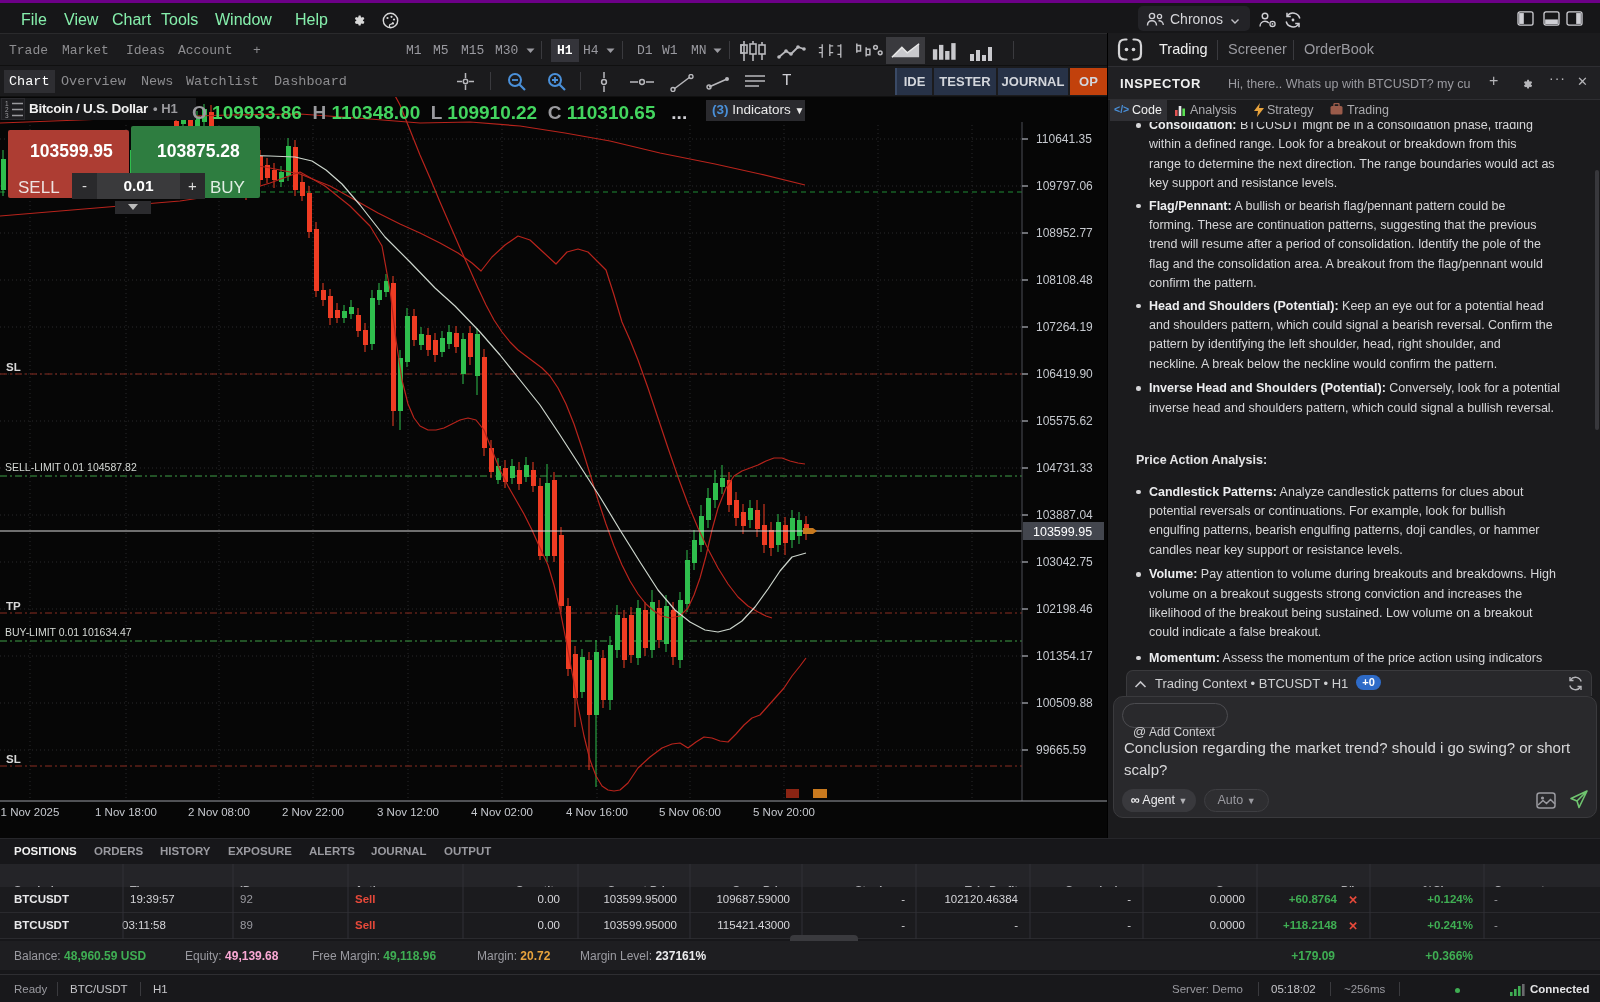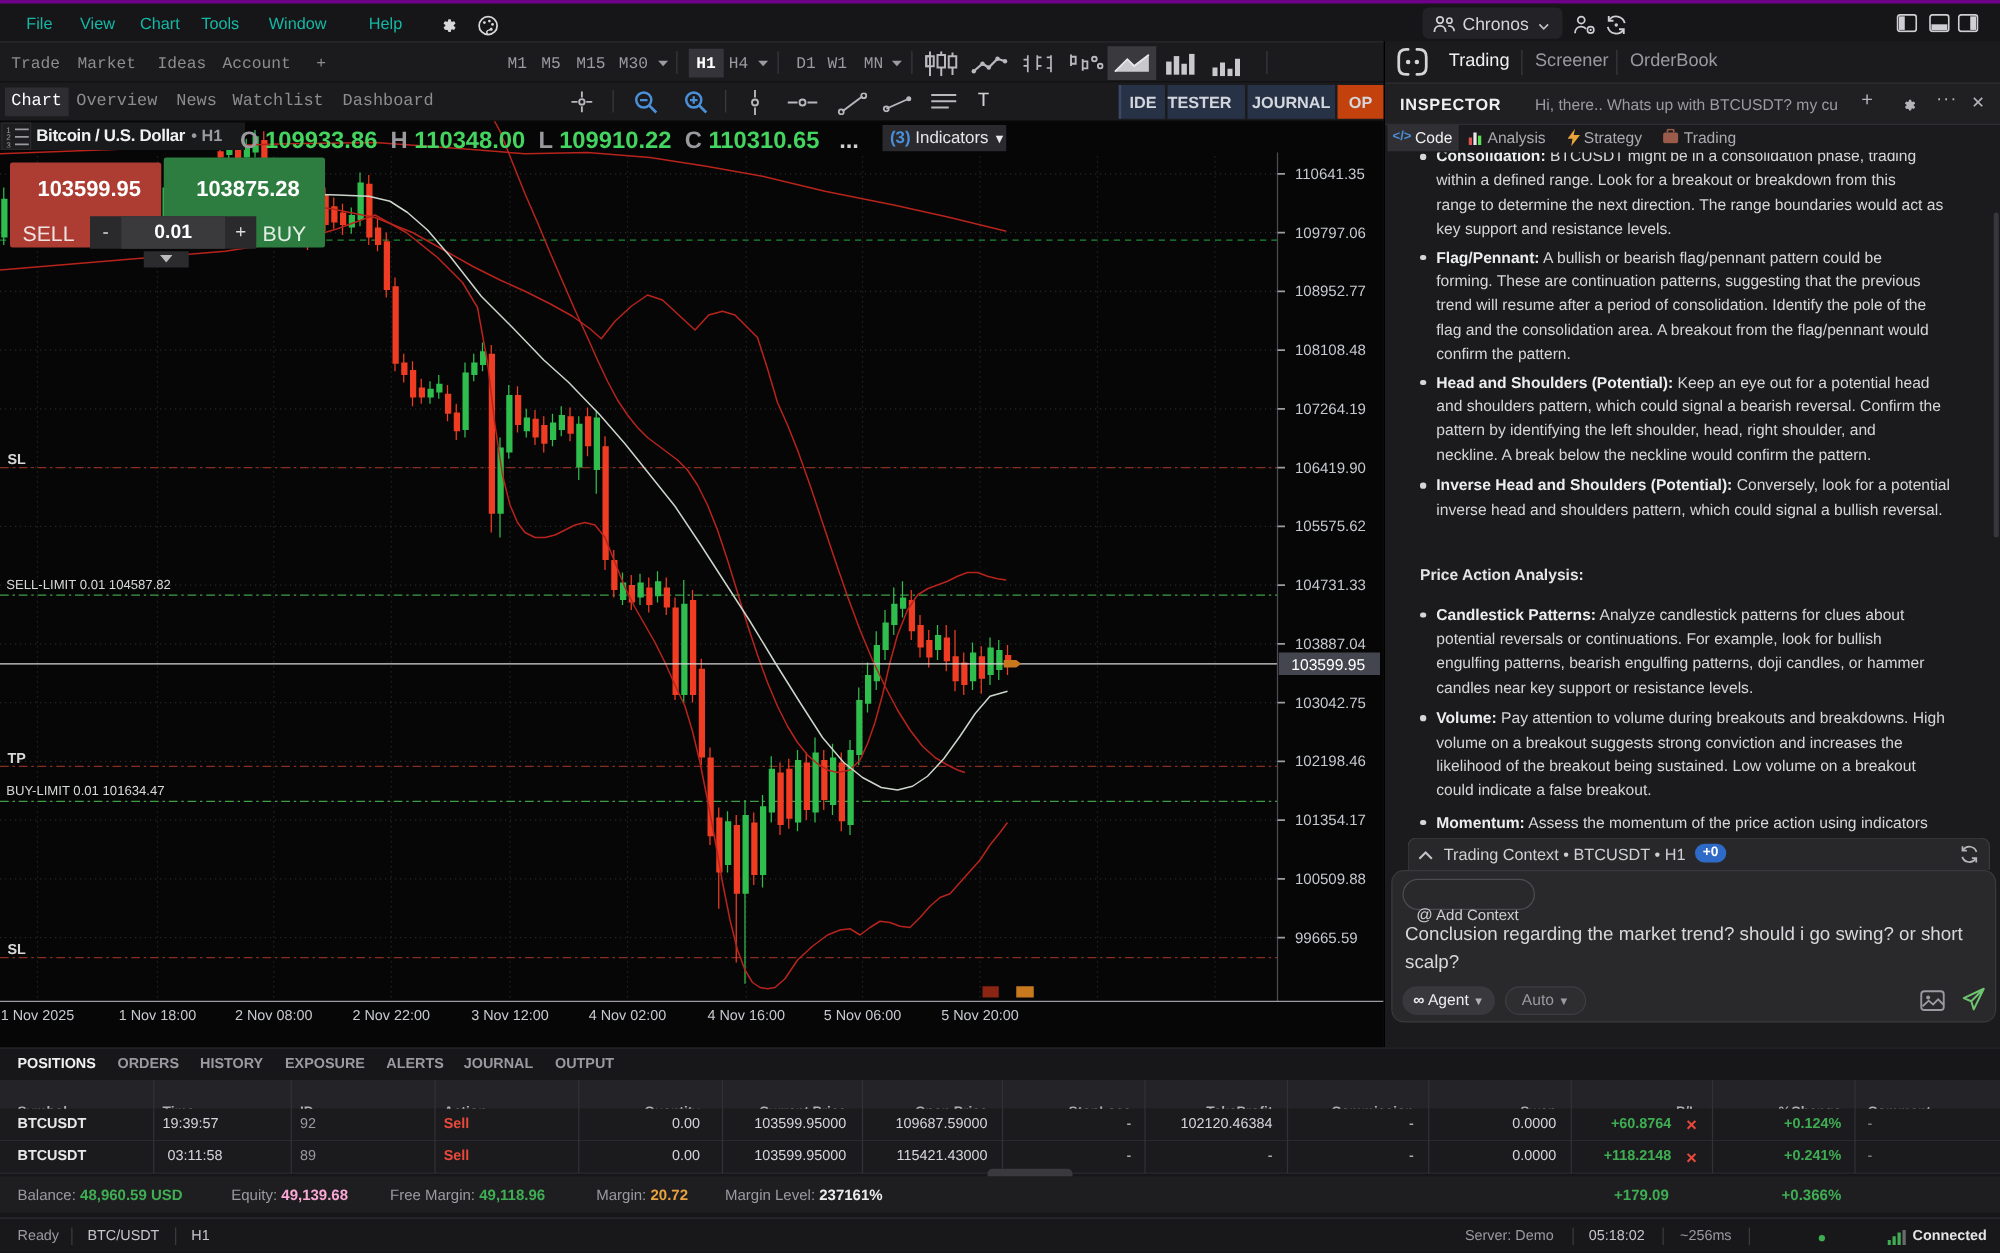--- a/index.html
+++ b/index.html
@@ -5,21 +5,21 @@
 * { margin:0; padding:0; box-sizing:border-box; }
 html,body { width:1600px; height:1002px; background:#131315; overflow:hidden; }
 body { font-family:"Liberation Sans", sans-serif; position:relative; color:#ddd; }
 .abs { position:absolute; }
 
 
 #purple { position:absolute; left:0; top:0; width:1600px; height:3px; background:#6c0087; }
 
 
 #menubar { position:absolute; left:0; top:3px; width:1600px; height:30px; background:#161618; }
-#menubar .mi { position:absolute; top:8px; font-size:13px; color:#14b8a6; }
+#menubar .mi { position:absolute; top:8px; font-size:16px; color:#86efac; }
 
 
 #tb2 { position:absolute; left:0; top:33px; width:1107px; height:33px; background:#1b1b1d; border-top:1px solid #2a2a2c; border-bottom:1px solid #101010; }
 #tb2 .t { position:absolute; top:9px; font-family:"Liberation Mono",monospace; font-size:13px; color:#8d8d90; }
 #tb2 .tf { position:absolute; top:9px; font-family:"Liberation Mono",monospace; font-size:13px; color:#9a9aa0; }
 #tb2 .sep, #tb3 .sep { position:absolute; top:7px; width:1px; height:18px; background:#3a3a3e; }
 
 
 #tb3 { position:absolute; left:0; top:66px; width:1107px; height:31px; background:#1b1b1d; border-bottom:1px solid #101010; }
 #tb3 .t { position:absolute; top:8px; font-family:"Liberation Mono",monospace; font-size:13.5px; color:#8d8d90; }
@@ -226,21 +226,21 @@
       <path d="M3 11 21 3" stroke="#b9b9bd" stroke-width="1.5"></path>
       <circle cx="3" cy="11" r="2" fill="none" stroke="#b9b9bd" stroke-width="1.4"></circle>
       <circle cx="21" cy="3" r="2" fill="#b9b9bd"></circle>
     </svg>
   <svg class="abs" style="left:744px;top:8px" width="22" height="16" viewBox="0 0 22 16">
       <path d="M1 2h20M1 7h20M1 12h14" stroke="#b9b9bd" stroke-width="1.7"></path>
     </svg>
   <span class="t" style="left:782px;top:6px;color:#cfcfd4;font-size:16px">T</span>
 
   <span class="abs" style="left:895px;top:2px;width:37px;height:27px;background:#273247;color:#d3d6dc;font-weight:bold;font-size:13px;text-align:center;line-height:27px;border-left:2px solid #3a4a66">IDE</span>
-  <span class="abs" style="left:934px;top:2px;width:62px;height:27px;background:#273247;color:#d3d6dc;font-weight:bold;font-size:13px;text-align:left;line-height:27px">TESTER</span>
+  <span class="abs" style="left:934px;top:2px;width:62px;height:27px;background:#273247;color:#d3d6dc;font-weight:bold;font-size:13px;text-align:center;line-height:27px">TESTER</span>
   <span class="abs" style="left:998px;top:2px;width:70px;height:27px;background:#273247;color:#d3d6dc;font-weight:bold;font-size:13px;text-align:center;line-height:27px">JOURNAL</span>
   <span class="abs" style="left:1070px;top:2px;width:37px;height:27px;background:#c2410c;color:#d3d6dc;font-weight:bold;font-size:13px;text-align:center;line-height:27px;overflow:hidden">OP</span>
 </div>
 
 <div id="chart">
 
   <svg class="abs" style="left:0;top:0" width="1107" height="733" viewBox="0 97 1107 733" font-family="Liberation Sans, sans-serif">
 <path d="M30 125V800M126 125V800M219 125V800M313 125V800M408 125V800M502 125V800M597 125V800M690 125V800M784 125V800M878 125V800M972 125V800M0 139H1022M0 186H1022M0 233H1022M0 280H1022M0 327H1022M0 374H1022M0 421H1022M0 468H1022M0 515H1022M0 562H1022M0 609H1022M0 656H1022M0 703H1022M0 750H1022" stroke="#28282b" stroke-width="1" stroke-dasharray="1 3" fill="none"></path>
 <path d="M0 192H1022" stroke="#1e8a35" stroke-width="1" stroke-dasharray="5 4" fill="none"></path>
 <path d="M0 374H1022" stroke="#8a2c20" stroke-width="1" stroke-dasharray="7 3 2 3" fill="none"></path>
@@ -568,21 +568,21 @@
     <span class="cell" style="right:582px;top:6px">102120.46384</span>
     <span class="cell" style="right:469px;top:6px">-</span>
     <span class="cell" style="right:355px;top:6px">0.0000</span>
     <span class="cell grn" style="right:263px;top:6px;font-weight:bold">+60.8764</span>
     <span class="cell red" style="right:242px;top:6px;font-weight:bold">✕</span>
     <span class="cell grn" style="right:127px;top:6px;font-weight:bold">+0.124%</span>
     <span class="cell gray" style="left:1494px;top:6px">-</span>
   </div>
   <div class="abs" style="left:0;top:74px;width:1600px;height:26px;background:#1b1b1e;border-bottom:1px solid #2a2a2e">
     <span class="cell" style="left:14px;top:6px;font-weight:bold;color:#e8e8ea">BTCUSDT</span>
-    <span class="cell" style="left:134px;top:6px">03:11:58</span>
+    <span class="cell" style="left:122px;top:6px">03:11:58</span>
     <span class="cell gray" style="left:240px;top:6px">89</span>
     <span class="cell red" style="left:355px;top:6px;font-weight:bold">Sell</span>
     <span class="cell" style="right:1040px;top:6px">0.00</span>
     <span class="cell" style="right:923px;top:6px">103599.95000</span>
     <span class="cell" style="right:810px;top:6px">115421.43000</span>
     <span class="cell" style="right:695px;top:6px">-</span>
     <span class="cell" style="right:582px;top:6px">-</span>
     <span class="cell" style="right:469px;top:6px">-</span>
     <span class="cell" style="right:355px;top:6px">0.0000</span>
     <span class="cell grn" style="right:263px;top:6px;font-weight:bold">+118.2148</span>

